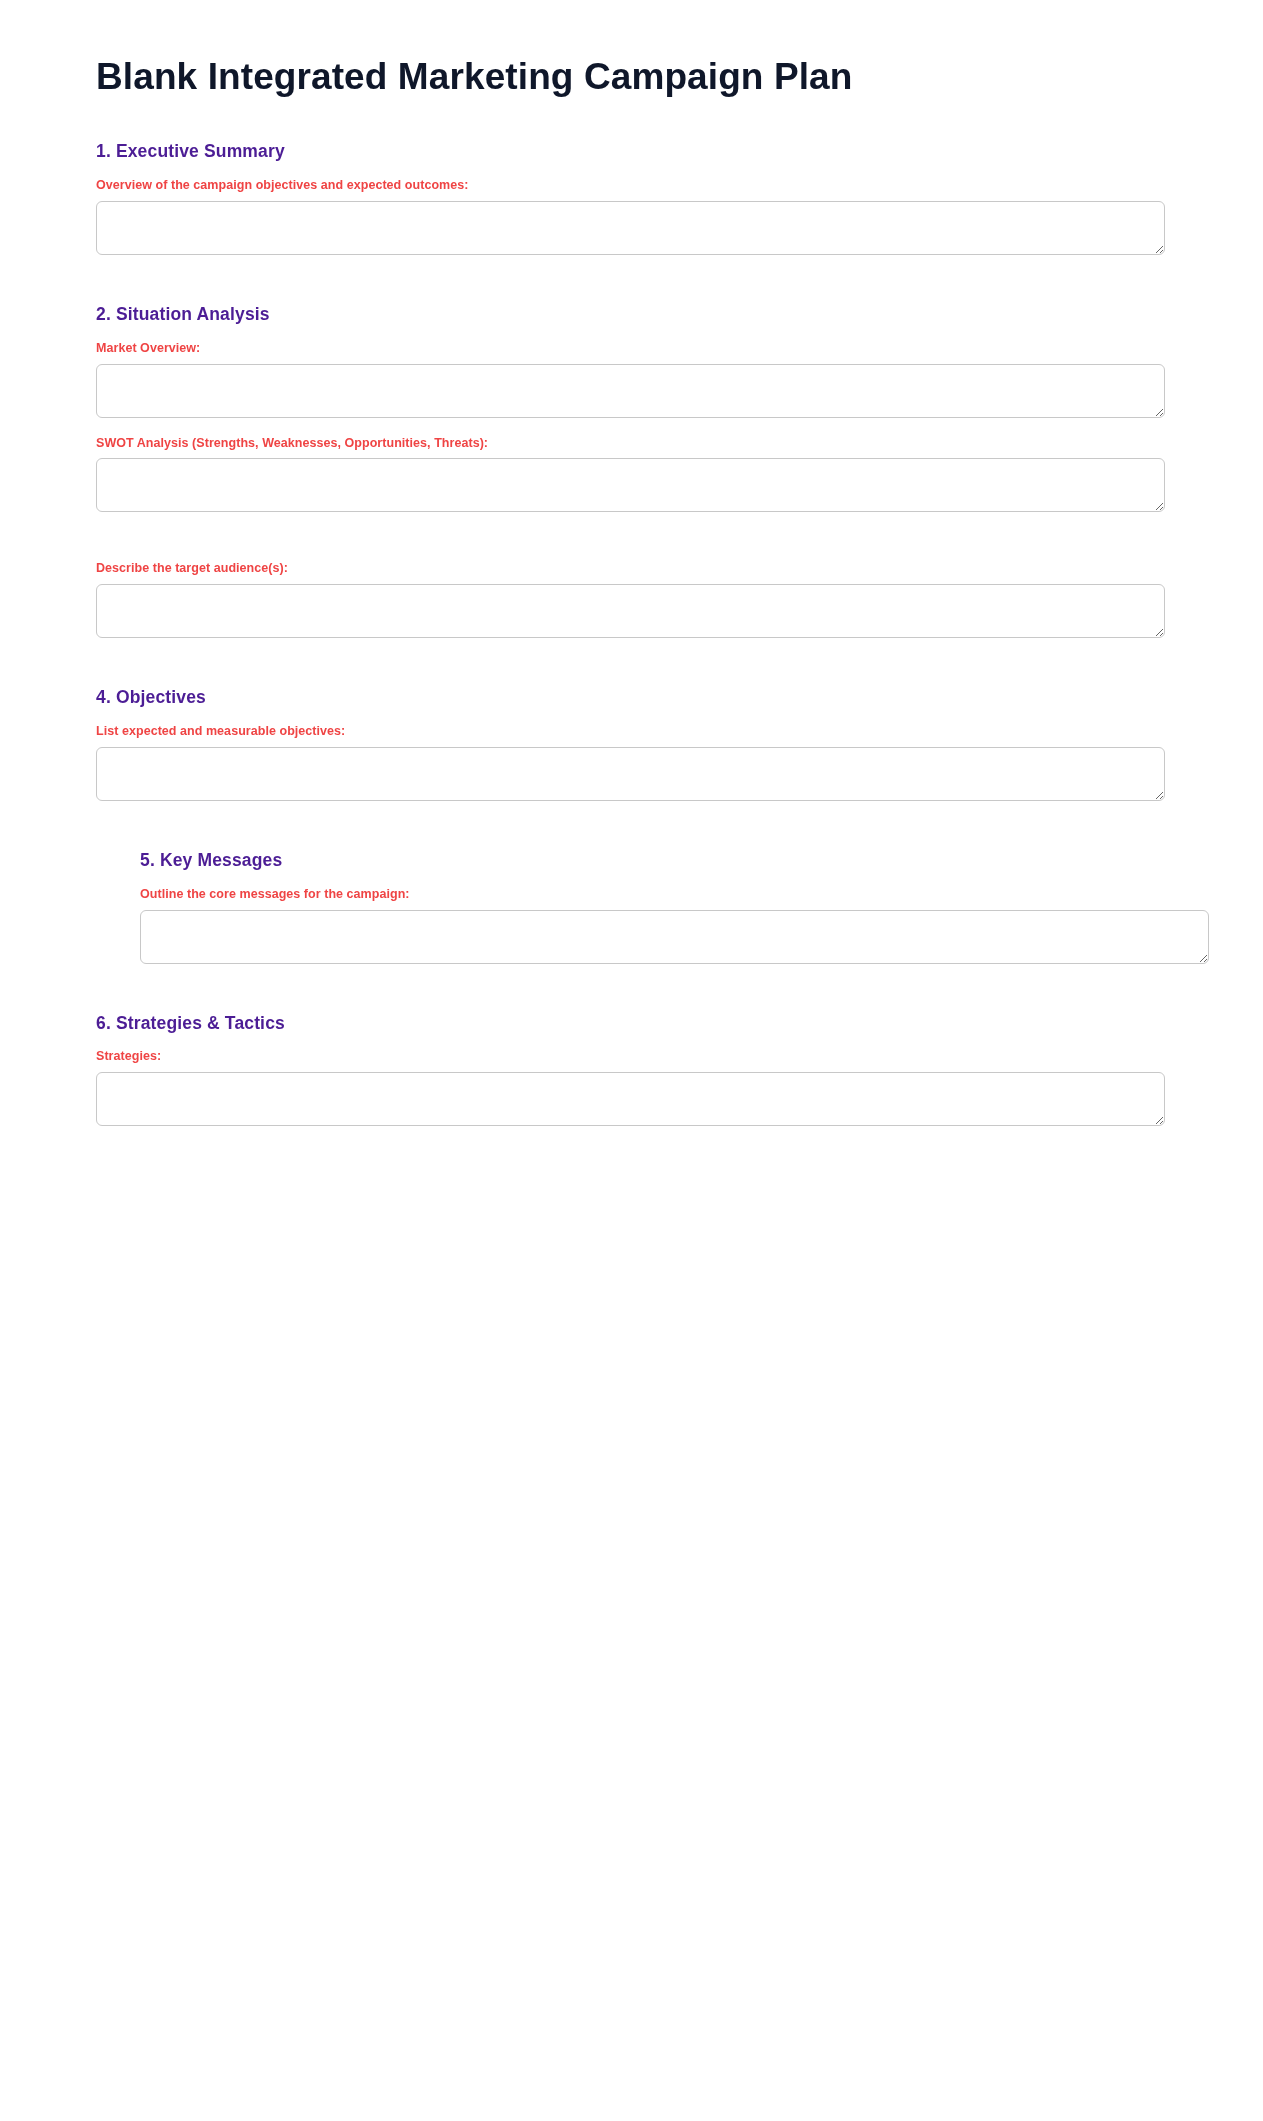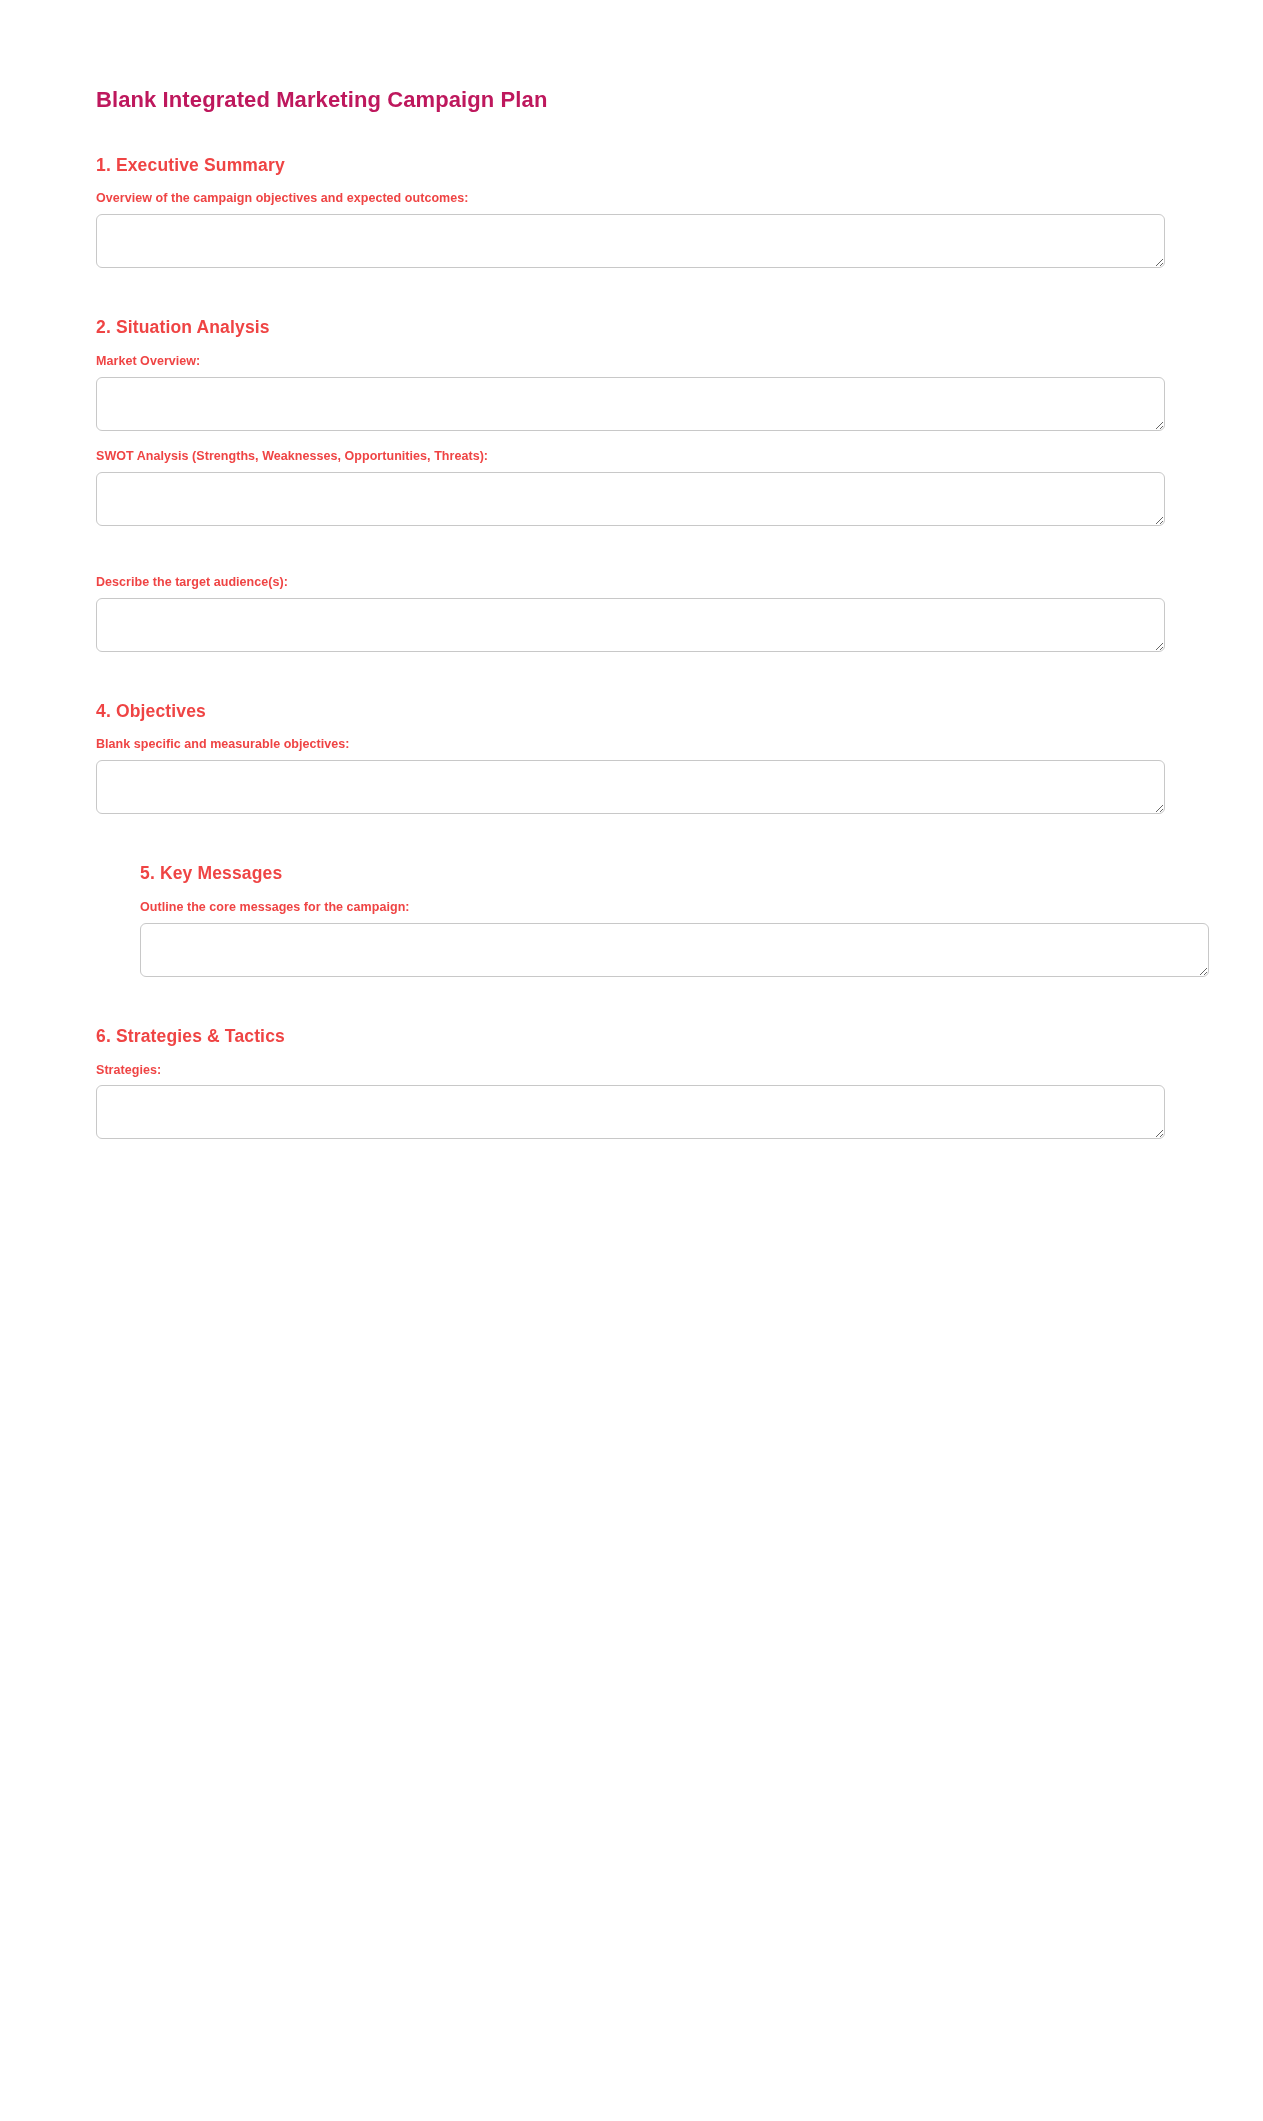--- a/index.html
+++ b/index.html
@@ -13,38 +13,38 @@
     width: 1263px;
     min-height: 2121px;
     font-family: "Liberation Sans", "DejaVu Sans", sans-serif;
     color: #1a1a1a;
     -webkit-font-smoothing: antialiased;
   }
   .page {
     padding: 0 96px;
   }
   .doc-title {
-    font-size: 22px;
+    font-size: 37px;
     font-weight: 700;
     letter-spacing: 0.1px;
-    color: #be185d;
+    color: #0f172a;
     margin: 0;
-    padding-top: 86px;
+    padding-top: 54px;
     line-height: 1.25;
   }
   .section {
     margin-top: 36px;
   }
   .section:first-of-type {
     margin-top: 40px;
   }
   .section-heading {
     font-size: 17.5px;
     font-weight: 700;
-    color: #ef4444;
+    color: #4c1d95;
     margin: 0 0 14px 0;
     letter-spacing: 0.15px;
     line-height: 1.3;
   }
   .field {
     margin-bottom: 17px;
   }
   .field:last-child {
     margin-bottom: 0;
   }
@@ -114,21 +114,21 @@
   <section class="section s3">
     <div class="field">
       <label class="field-label">Describe the target audience(s):</label>
       <textarea class="field-input" placeholder="" style=""></textarea>
     </div>
   </section>
 
   <section class="section s4">
     <h2 class="section-heading">4. Objectives</h2>
     <div class="field">
-      <label class="field-label">Blank specific and measurable objectives:</label>
+      <label class="field-label">List expected and measurable objectives:</label>
       <textarea class="field-input" placeholder="" style=""></textarea>
     </div>
   </section>
 
   <section class="section s5">
     <h2 class="section-heading">5. Key Messages</h2>
     <div class="field">
       <label class="field-label">Outline the core messages for the campaign:</label>
       <textarea class="field-input" placeholder="" style=""></textarea>
     </div>

